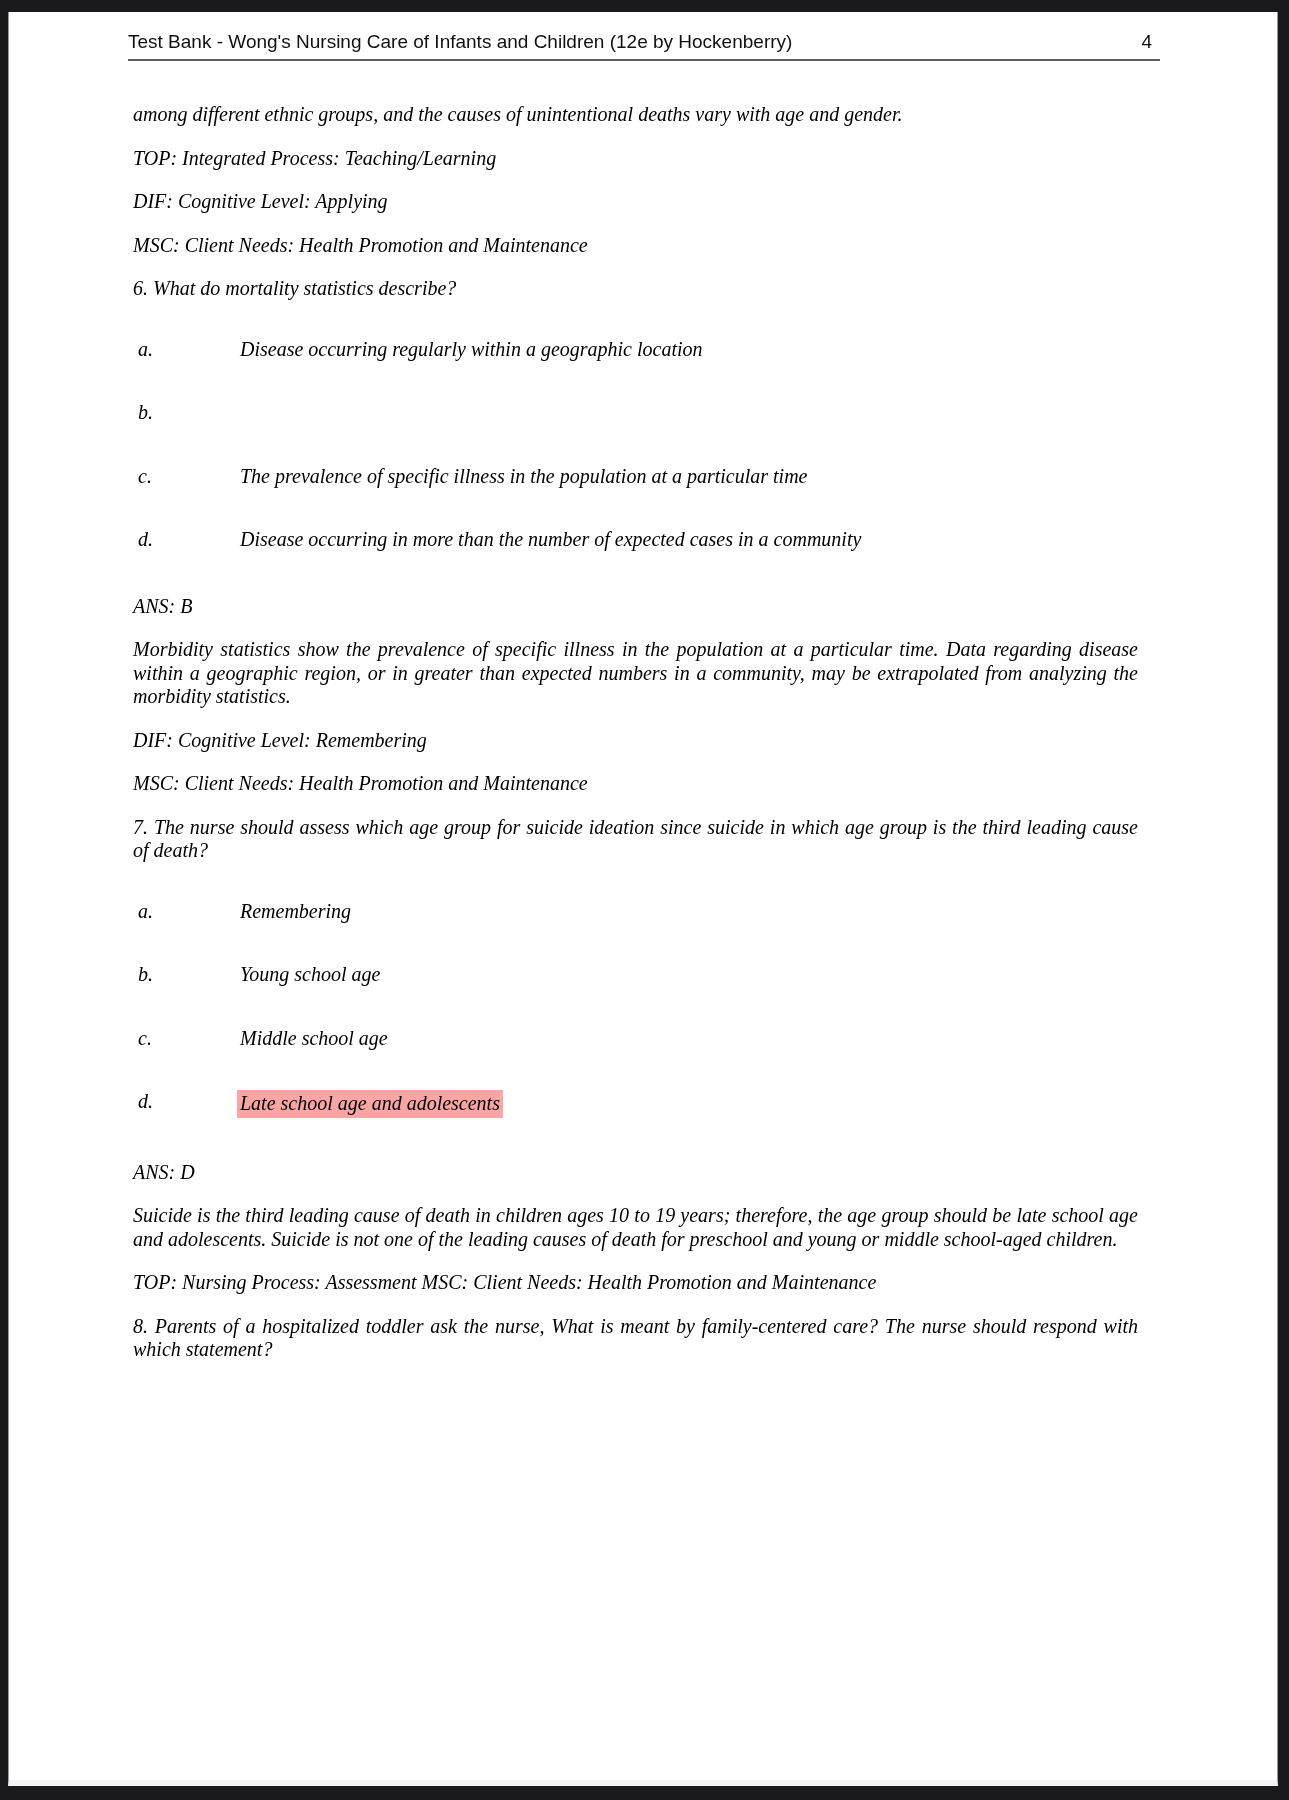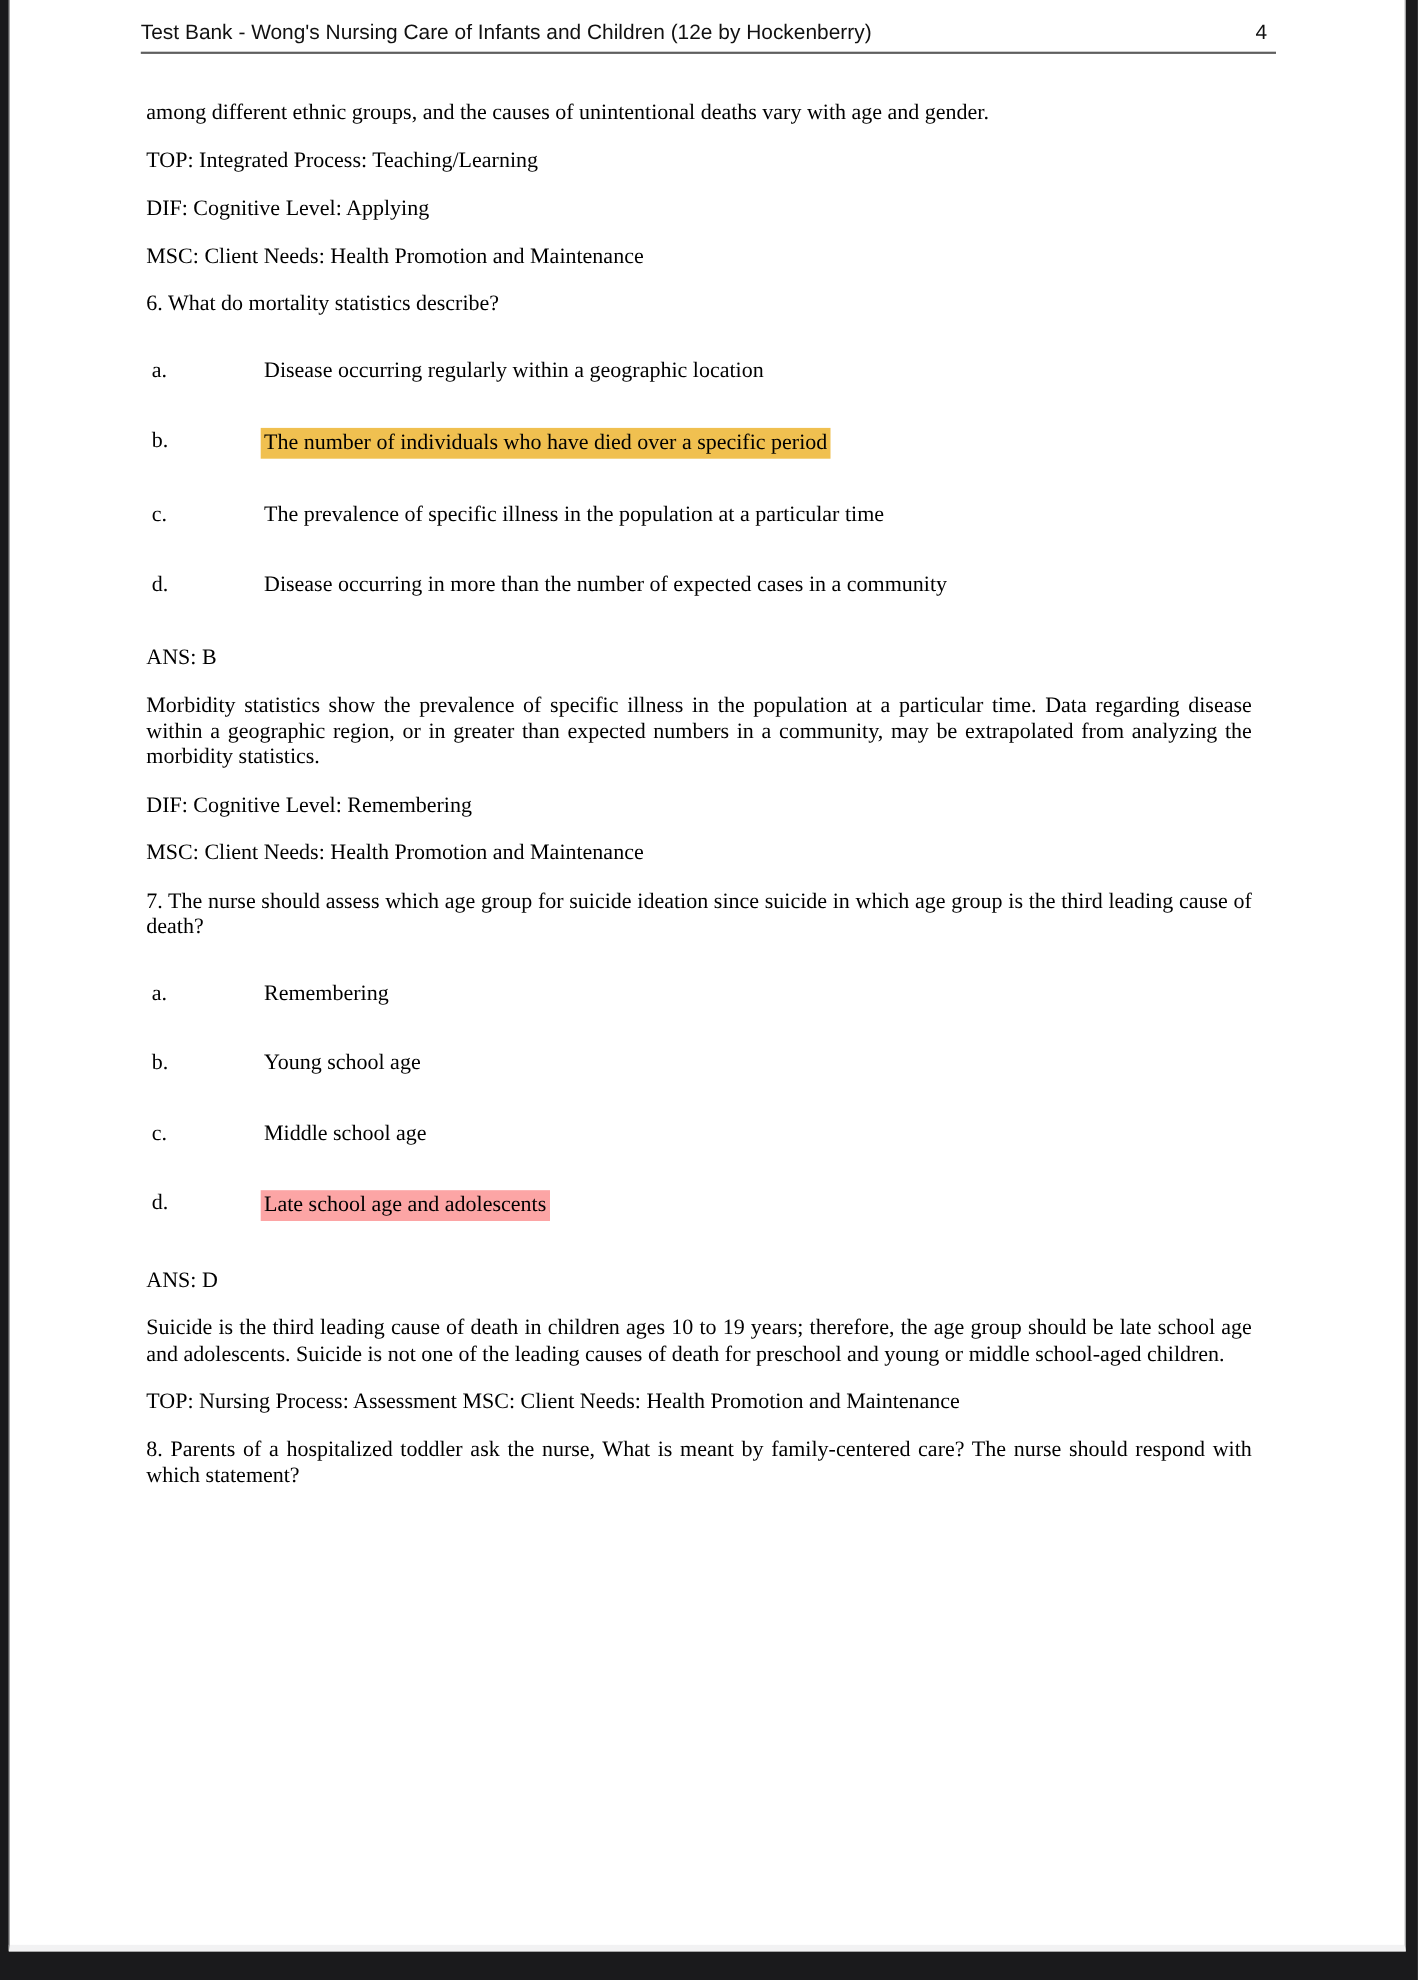--- a/index.html
+++ b/index.html
@@ -7,21 +7,21 @@
     width: 1289px;
     height: 1800px;
     background: #1a1a1c;
     position: relative;
     overflow: hidden;
     font-family: "Liberation Serif", serif;
   }
   .page {
     position: absolute;
     left: 8px;
-    top: 0;
+    top: 12px;
     width: 1270px;
     height: 1774px;
     background: #ffffff;
     border-left: 1px solid #9a9a9a;
     border-right: 1px solid #9a9a9a;
     border-bottom: 6px solid #f2f2f3;
     box-sizing: border-box;
   }
   .header {
     position: absolute;
@@ -43,20 +43,21 @@
   .content {
     position: absolute;
     left: 124px;
     top: 91px;
     width: 1005px;
     display: flex;
     flex-direction: column;
     font-size: 20px;
     line-height: 23.5px;
     color: #000;
+    font-style: italic;
   }
   .para {
     margin: 0 0 20px 0;
     text-align: justify;
   }
   .options {
     margin-top: 17px;
     margin-bottom: 3px;
   }
   .option {
@@ -89,21 +90,20 @@
       <div class="para">DIF: Cognitive Level: Applying</div>
       <div class="para">MSC: Client Needs: Health Promotion and Maintenance</div>
       <div class="para">6. What do mortality statistics describe?</div>
       <div class="options">
         <div class="option">
           <span class="opt-letter">a.</span>
           <span class="opt-text">Disease occurring regularly within a geographic location</span>
         </div>
         <div class="option">
           <span class="opt-letter">b.</span>
-          <span class="opt-text hl" style="background: rgb(240, 192, 80);">The number of individuals who have died over a specific period</span>
         </div>
         <div class="option">
           <span class="opt-letter">c.</span>
           <span class="opt-text">The prevalence of specific illness in the population at a particular time</span>
         </div>
         <div class="option">
           <span class="opt-letter">d.</span>
           <span class="opt-text">Disease occurring in more than the number of expected cases in a community</span>
         </div>
       </div>

